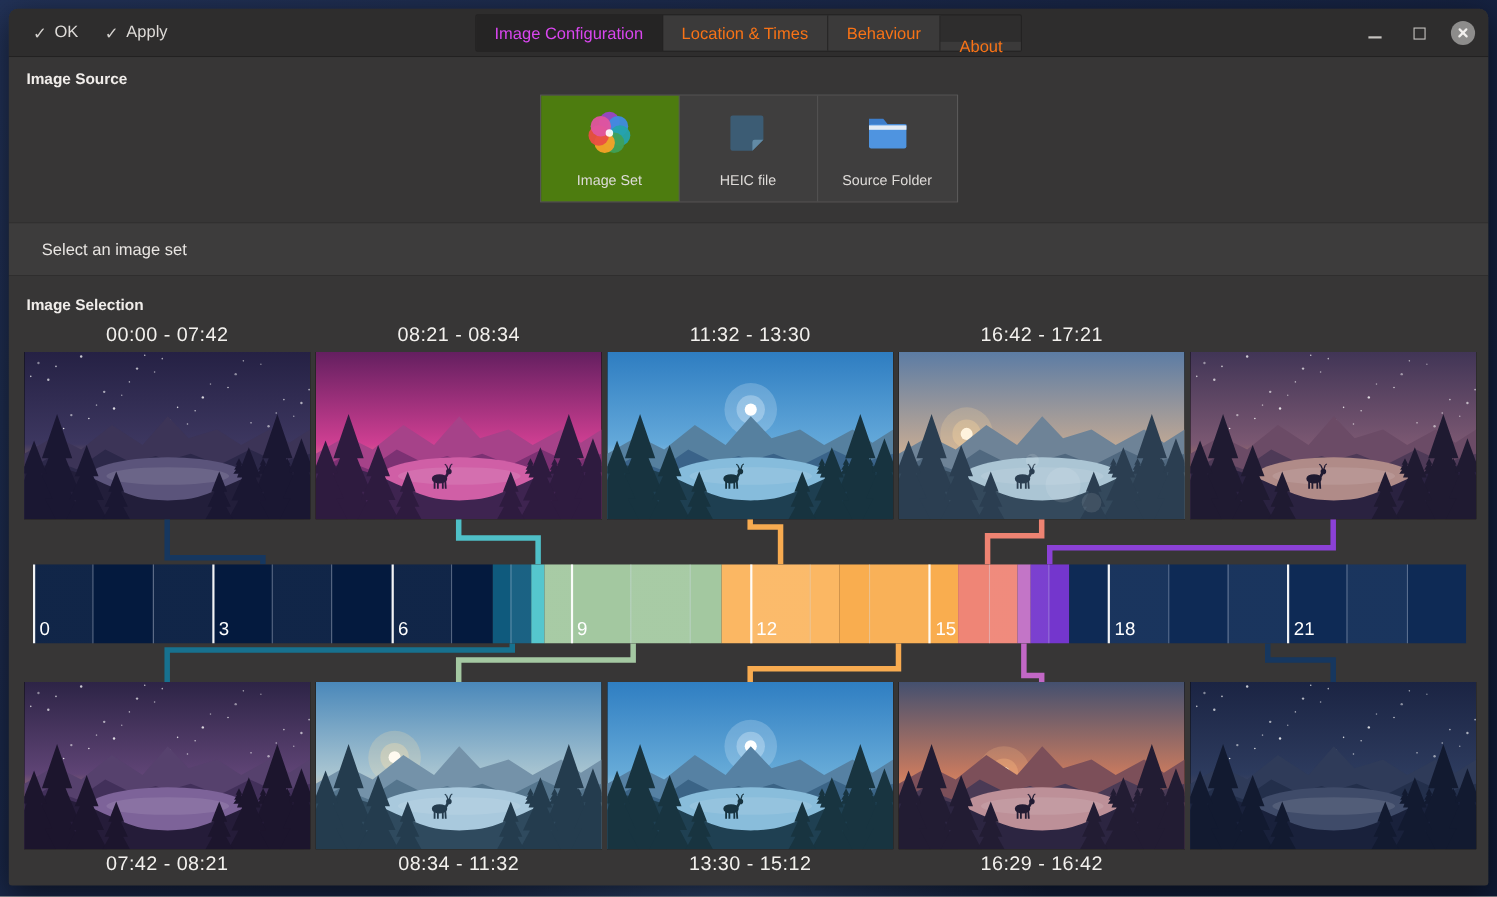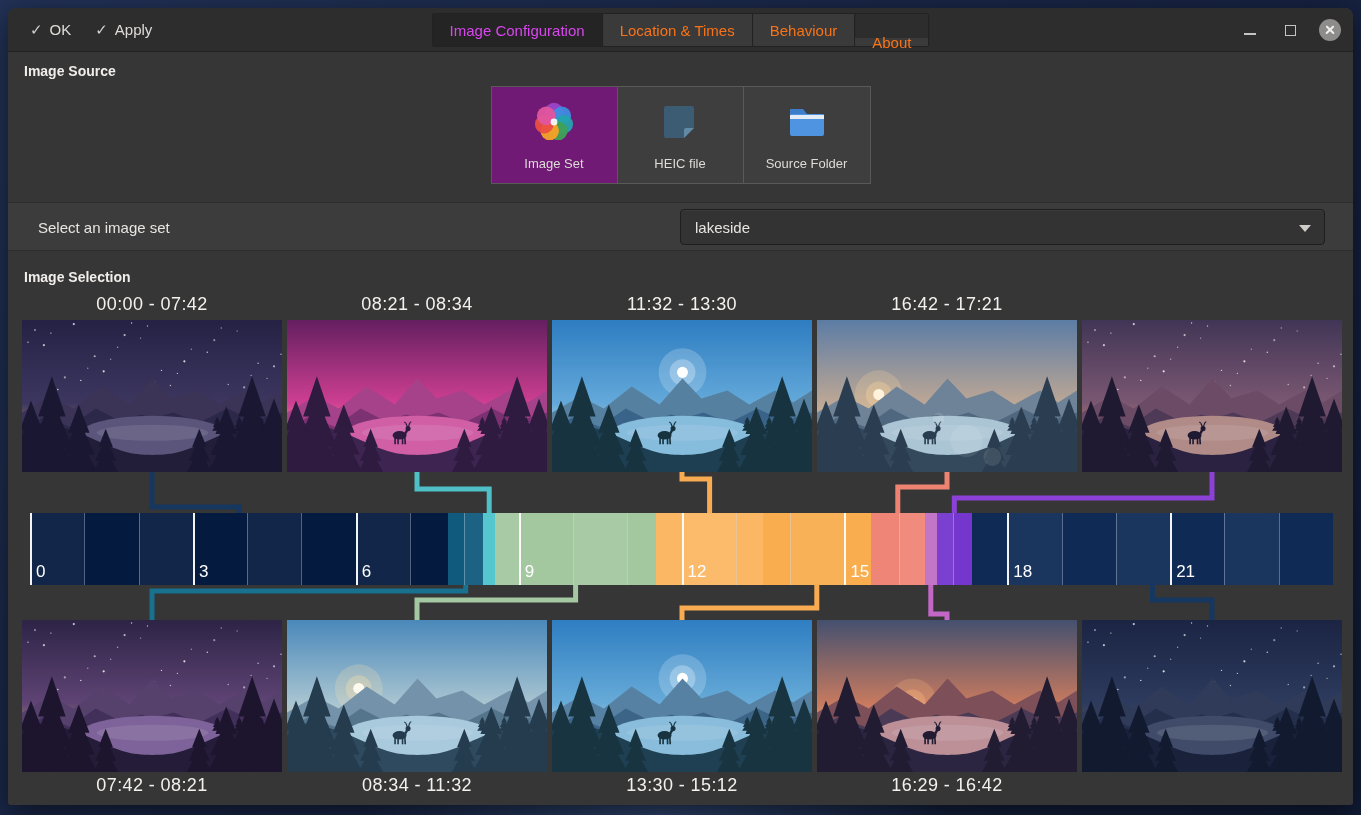--- a/index.html
+++ b/index.html
@@ -43,21 +43,21 @@
   .section-header { position:absolute; left:16px; font-size:14px; font-weight:bold; color:#f0edea; }
   #hdr-source { top:11px; }
   #hdr-selection { top:217px; }
   
   .source-buttons { position:absolute; left:50%; top:34px; transform:translateX(-50%);
     display:flex; border:1px solid #5a5959; }
   .src-btn { width:126px; height:96px; background:#3f3e3e; border-right:1px solid #5a5959;
     display:flex; flex-direction:column; align-items:center; justify-content:center;
     gap:8px; cursor:pointer; }
   .src-btn:last-child { border-right:none; }
-  .src-btn.selected { background:#701a75; }
+  .src-btn.selected { background:#4d7c0f; }
   .src-btn .label { font-size:13px; color:#dedbd8; }
   
   .select-row { position:absolute; left:0; right:0; top:150px; height:49px; background:#3d3c3c;
     border-top:1px solid rgba(0,0,0,.22); border-bottom:1px solid rgba(0,0,0,.22); }
   .select-label { position:absolute; left:30px; top:50%; transform:translateY(-50%);
     font-size:15px; color:#e8e5e2; }
   .combobox { position:absolute; left:672px; top:6px; width:645px; height:36px;
     background:#343333; border:1px solid #1f1e1e; border-radius:4px;
     display:flex; align-items:center; cursor:pointer;
     box-shadow:inset 0 1px 0 rgba(255,255,255,.04); }
@@ -152,24 +152,20 @@
     <path d="M5 9 h13 l4 5 h17 v4 h-34 z" fill="#3d7ecb"></path>
     <rect x="5" y="14" width="34" height="22" rx="2" fill="#4f94e0"></rect>
     <rect x="5" y="15" width="34" height="4" fill="#e3ebf4"></rect>
               </svg></span>
             <span class="label">Source Folder</span>
           </div>
         </div>
 
       <div class="select-row">
         <span class="select-label">Select an image set</span>
-        <div class="combobox">
-          <span class="value">lakeside</span>
-          <span class="caret"></span>
-        </div>
       </div>
 
       <div class="section-header" id="hdr-selection">Image Selection</div>
 
       <div class="labels-row" id="topLabels">
           <div class="cell">00:00 - 07:42</div>
           <div class="cell">08:21 - 08:34</div>
           <div class="cell">11:32 - 13:30</div>
           <div class="cell">16:42 - 17:21</div>
         </div>

